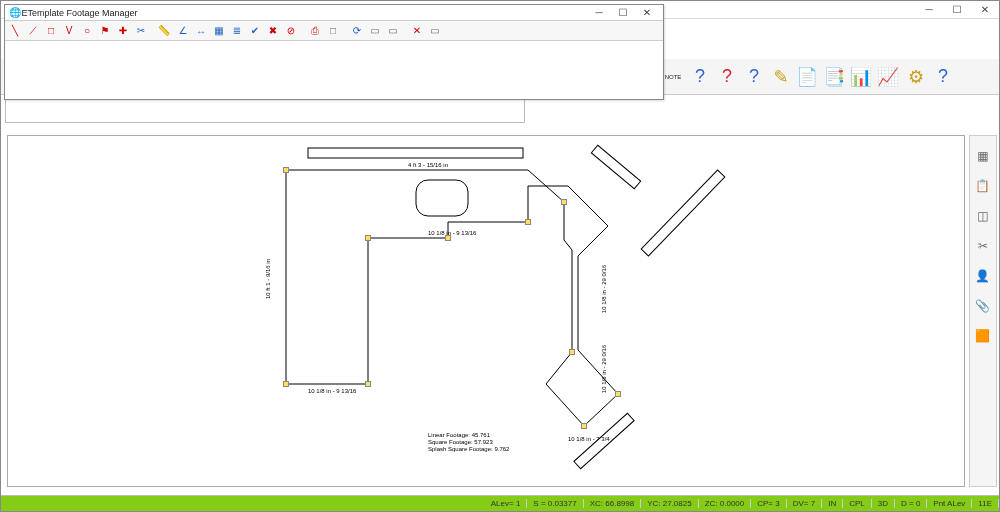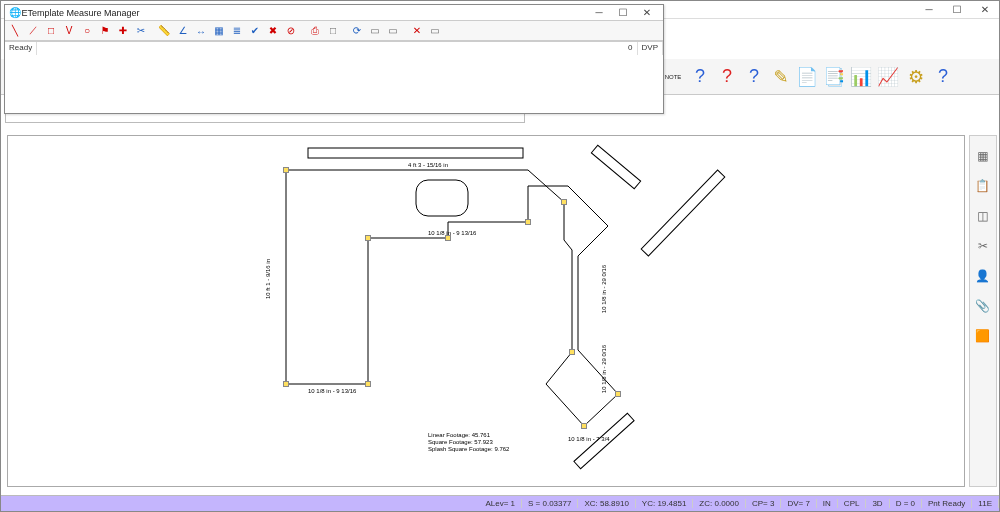--- a/index.html
+++ b/index.html
@@ -30,21 +30,21 @@
   .main-toolbar .btn.black { color: #222; }
   .main-toolbar .btn.gold { color: #c8a020; }
   .main-toolbar .sep { width: 1px; height: 24px; background: #ccc; margin: 0 2px; }
 
   .sub-panel { position: absolute; left: 4px; top: 94px; width: 520px; height: 28px; background: #fff; border: 1px solid #bbb; z-index: 2; }
 
   .canvas-area { position: absolute; left: 6px; top: 134px; width: 958px; height: 352px; background: #fff; border: 1px solid #aaa; }
   .right-palette { position: absolute; right: 2px; top: 134px; width: 28px; height: 352px; background: #f5f5f5; border: 1px solid #ccc; display: flex; flex-direction: column; align-items: center; gap: 10px; padding-top: 10px; }
   .right-palette .pbtn { width: 20px; height: 20px; display: flex; align-items: center; justify-content: center; font-size: 12px; color: #666; }
 
-  .bottom-status { position: absolute; left: 0; bottom: 0; right: 0; height: 16px; background: #c4b5fd; border-top: 1px solid #bbb; display: flex; align-items: center; font-size: 8px; color: #333; }
+  .bottom-status { position: absolute; left: 0; bottom: 0; right: 0; height: 16px; background: #84cc16; border-top: 1px solid #bbb; display: flex; align-items: center; font-size: 8px; color: #333; }
   .bottom-status .cell { padding: 0 6px; border-right: 1px solid #ccc; }
   .bottom-status .spacer { flex: 1; }
   .dim-label { position: absolute; font-size: 6px; color: #000; white-space: nowrap; }
   .summary { position: absolute; font-size: 6px; color: #000; line-height: 1.2; }
   .marker { position: absolute; width: 6px; height: 6px; background: #ffe060; border: 1px solid #888; transform: translate(-3px,-3px); }
 </style>
 </head>
 <body>
 
 <div class="outer-window">
@@ -145,38 +145,38 @@
     <div class="pbtn">✂</div>
     <div class="pbtn">👤</div>
     <div class="pbtn">📎</div>
     <div class="pbtn">🟧</div>
   </div>
 
   <div class="bottom-status">
     <div class="spacer"></div>
     <div class="cell">ALev= 1</div>
     <div class="cell">S = 0.03377</div>
-    <div class="cell">XC: 58.8910</div>
-    <div class="cell">YC: 19.4851</div>
+    <div class="cell">XC: 66.8998</div>
+    <div class="cell">YC: 27.0825</div>
     <div class="cell">ZC: 0.0000</div>
     <div class="cell">CP= 3</div>
     <div class="cell">DV= 7</div>
     <div class="cell">IN</div>
     <div class="cell">CPL</div>
     <div class="cell">3D</div>
     <div class="cell">D = 0</div>
-    <div class="cell">Pnt Ready</div>
+    <div class="cell">Pnt ALev</div>
     <div class="cell">11E</div>
   </div>
 </div>
 
 <div class="inner-window">
   <div class="inner-titlebar">
     <span>🌐</span>
-    <span class="title">ETemplate Measure Manager</span>
+    <span class="title">ETemplate Footage Manager</span>
     <span class="winbtn">─</span>
     <span class="winbtn">☐</span>
     <span class="winbtn">✕</span>
   </div>
   <div class="small-toolbar">
     <div class="tbtn red">╲</div>
     <div class="tbtn red">⟋</div>
     <div class="tbtn red">□</div>
     <div class="tbtn red">V</div>
     <div class="tbtn red">○</div>
@@ -196,20 +196,14 @@
     <div class="tbtn red">⎙</div>
     <div class="tbtn gray">□</div>
     <div class="sep"></div>
     <div class="tbtn blue">⟳</div>
     <div class="tbtn gray">▭</div>
     <div class="tbtn gray">▭</div>
     <div class="sep"></div>
     <div class="tbtn red">✕</div>
     <div class="tbtn gray">▭</div>
   </div>
-  <div class="status-row">
-    <div class="cell">Ready</div>
-    <div class="spacer"></div>
-    <div class="cell">0</div>
-    <div class="cell">DVP</div>
-  </div>
   <div class="blank-strip"></div>
 </div>
 
 </body></html>

